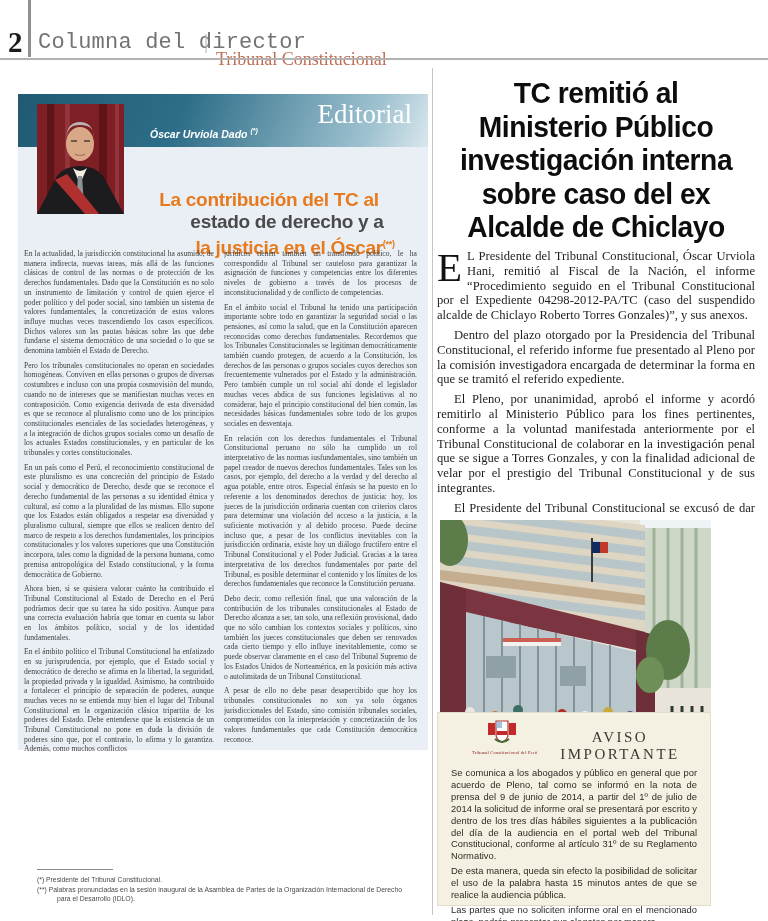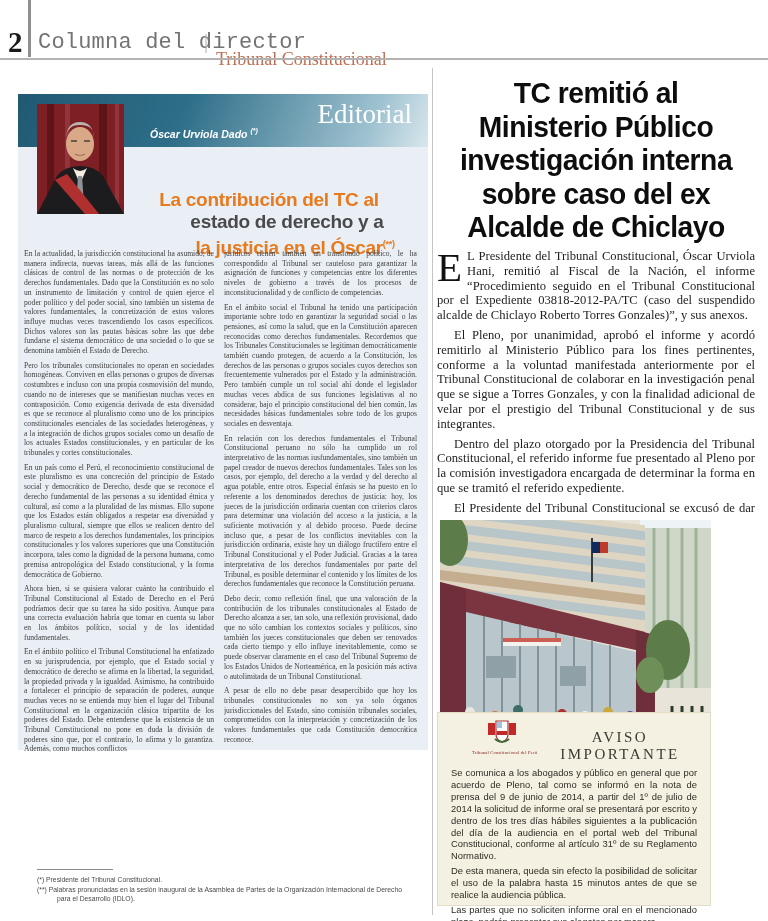--- a/index.html
+++ b/index.html
@@ -143,25 +143,25 @@
 
   <h1 class="headline">
     <div>TC remitió al</div>
     <div>Ministerio Público</div>
     <div>investigación interna</div>
     <div>sobre caso del ex</div>
     <div>Alcalde de Chiclayo</div>
   </h1>
   <div class="art-body">
     <p class="lead">
-      <span class="dropcap">E</span><span>L Presidente del Tribunal Constitucional, Óscar Urviola Hani, remitió al Fiscal de la Nación, el informe “Procedimiento seguido en el Tribunal Constitucional por el Expediente 03818-2012-PA/TC (caso del suspendido alcalde de Chiclayo Roberto Torres Gonzales)”, y sus anexos.</span>
+      <span class="dropcap">E</span><span>L Presidente del Tribunal Constitucional, Óscar Urviola Hani, remitió al Fiscal de la Nación, el informe “Procedimiento seguido en el Tribunal Constitucional por el Expediente 04298-2012-PA/TC (caso del suspendido alcalde de Chiclayo Roberto Torres Gonzales)”, y sus anexos.</span>
     </p>
     <div class="art-paras">
+        <p>Dentro del plazo otorgado por la Presidencia del Tribunal Constitucional, el referido informe fue presentado al Pleno por la comisión investigadora encargada de determinar la forma en que se tramitó el referido expediente.</p>
         <p>El Pleno, por unanimidad, aprobó el informe y acordó remitirlo al Ministerio Público para los fines pertinentes, conforme a la voluntad manifestada anteriormente por el Tribunal Constitucional de colaborar en la investigación penal que se sigue a Torres Gonzales, y con la finalidad adicional de velar por el prestigio del Tribunal Constitucional y de sus integrantes.</p>
-        <p>Dentro del plazo otorgado por la Presidencia del Tribunal Constitucional, el referido informe fue presentado al Pleno por la comisión investigadora encargada de determinar la forma en que se tramitó el referido expediente.</p>
         <p>El Presidente del Tribunal Constitucional se excusó de dar detalles de la investigación interna realizada, en razón de haber trasladado dicho informe al Ministerio Público.</p>
       </div>
   </div>
 
   <figure class="photo">
     <svg width="271" height="234" viewBox="0 0 271 234">
       <rect width="271" height="234" fill="#e8e4da"></rect>
       <polygon points="200,0 271,0 271,45 200,18" fill="#eef3f5"></polygon>
       <g transform="skewY(7)">
         <rect x="0" y="-20" width="205" height="120" fill="#ded6c2"></rect>

